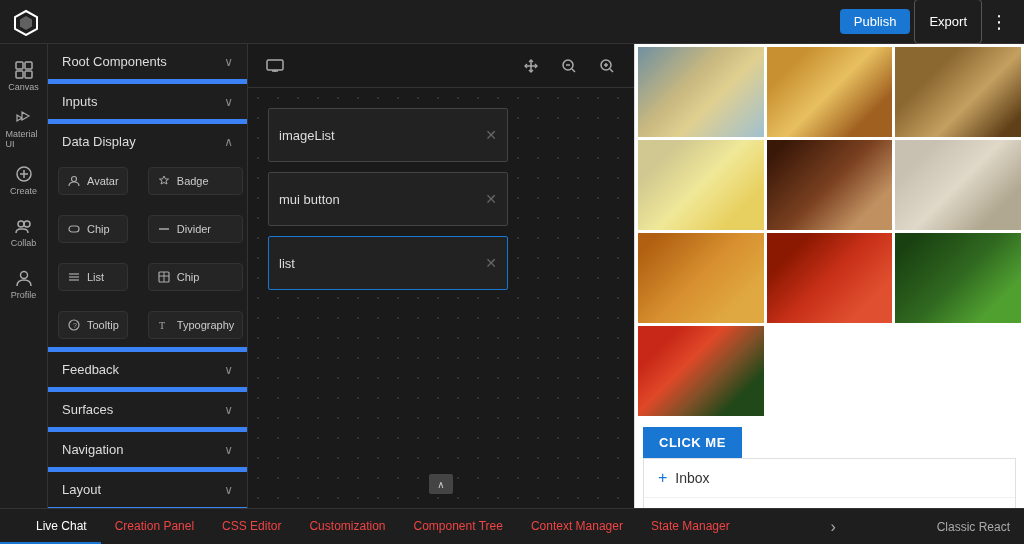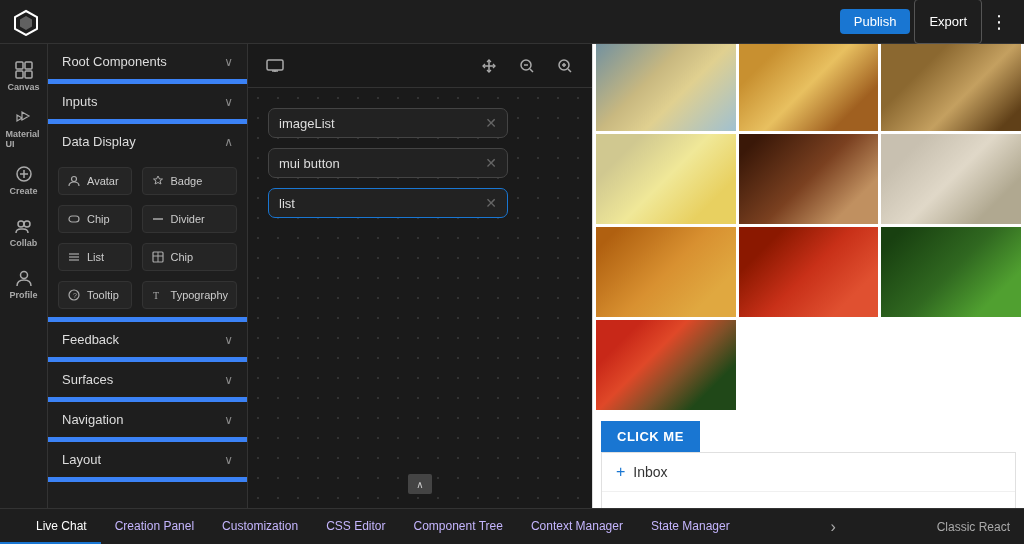--- a/index.html
+++ b/index.html
@@ -12,46 +12,46 @@
     .btn-export { background: transparent; color: #fff; border: 1px solid #555; padding: 14px 14px; border-radius: 4px; font-size: 13px; cursor: pointer; }
     .btn-more { background: transparent; border: none; color: #fff; cursor: pointer; font-size: 18px; padding: 4px; }
 
     
     .main { display: flex; flex: 1; overflow: hidden; }
 
     
     .icon-bar { width: 48px; background: #1e1e1e; border-right: 1px solid #333; display: flex; flex-direction: column; align-items: center; padding-top: 8px; gap: 4px; flex-shrink: 0; }
     .icon-btn { width: 36px; height: 48px; display: flex; flex-direction: column; align-items: center; justify-content: center; gap: 2px; cursor: pointer; border-radius: 4px; }
     .icon-btn .icon-shape { width: 20px; height: 20px; display: flex; align-items: center; justify-content: center; }
-    .icon-btn .icon-label { font-size: 9px; color: #aaa; font-weight: bold; }
+    .icon-btn .icon-label { font-size: 9px; color: #aaa; }
 
     
     .sidebar { width: 200px; background: #1e1e1e; border-right: 1px solid #333; overflow-y: auto; flex-shrink: 0; }
     .sidebar::-webkit-scrollbar { width: 4px; }
     .sidebar::-webkit-scrollbar-thumb { background: #444; }
 
     .sidebar-section { border-bottom: 5px solid #3b82f6; }
     .sidebar-section-header { display: flex; align-items: center; justify-content: space-between; padding: 10px 14px; cursor: pointer; font-size: 13px; font-weight: 500; color: #ddd; }
     .chevron { font-size: 12px; color: #888; }
 
     
-    .component-grid { display: grid; grid-template-columns: 1fr 1fr; gap: 10px; padding: 8px 10px; }
+    .component-grid { display: grid; grid-template-columns: 1fr 1fr; gap: 20px; padding: 8px 10px; }
     .component-item { display: flex; align-items: center; gap: 6px; padding: 6px 8px; border: 1px solid #333; border-radius: 4px; font-size: 11px; color: #ccc; cursor: pointer; background: #252525; }
     .comp-icon { width: 14px; height: 14px; flex-shrink: 0; display: flex; align-items: center; justify-content: center; }
     .canvas-toolbar { height: 44px; background: #1a1a1a; border-bottom: 1px solid #333; display: flex; align-items: center; padding: 0 12px; gap: 8px; }
     .canvas-tool-btn { width: 30px; height: 30px; display: flex; align-items: center; justify-content: center; border-radius: 4px; cursor: pointer; color: #aaa; font-size: 14px; border: none; background: transparent; }
     .canvas-content { position: relative; padding: 20px; display: flex; flex-direction: column; gap: 10px; background-image: radial-gradient(circle, #333 1px, transparent 1px); background-size: 20px 20px; height: calc(100% - 44px); }
 
-    .search-pill { display: flex; background: #222; border: 1px solid #444; border-radius: 7px; padding: 6px 10px; width: 240px; }
+    .search-pill { display: flex; background: #222; border: 1px solid #444; border-radius: 2px; padding: 18px 10px; width: 240px; }
     .search-pill.active { border-color: #1976d2; }
     .search-pill input { background: transparent; border: none; color: #ddd; font-size: 13px; outline: none; flex: 1; }
     .search-pill .clear-btn { color: #666; cursor: pointer; font-size: 14px; }
 
     
-    .right-panel { width: 432px; background: #fff; color: #333; display: flex; flex-direction: column; flex-shrink: 0; border-left: 1px solid #ddd; justify-content: center; }
+    .right-panel { width: 390px; background: #fff; color: #333; display: flex; flex-direction: column; flex-shrink: 0; border-left: 1px solid #ddd; }
 
     
     .image-grid { display: grid; grid-template-columns: repeat(3, 1fr); gap: 3px; padding: 3px; }
     .img-cell { height: 90px; background: #ccc; overflow: hidden; }
 
     
     .img-food1 { background: linear-gradient(135deg, #c8a870, #e8c898, #89b4c8); }
     .img-burger { background: linear-gradient(135deg, #c8a020, #e8c060, #8b6020); }
     .img-camera { background: linear-gradient(135deg, #8b6020, #c8a050, #5a4010); }
     .img-eggs { background: linear-gradient(135deg, #e8d890, #f8e8a0, #c89850); }
@@ -65,21 +65,21 @@
     
     .click-me-btn { background: #1976d2; color: #fff; border: none; padding: 8px 16px; font-size: 13px; font-weight: 600; cursor: pointer; border-radius: 0; letter-spacing: 0.5px; margin: 8px 0 0 8px; align-self: flex-start; }
 
     
     .list-panel { background: #fff; border: 1px solid #e0e0e0; margin: 0 8px; }
     .list-item-row { display: flex; align-items: center; padding: 10px 14px; border-bottom: 1px solid #f0f0f0; font-size: 14px; color: #333; cursor: pointer; }
     .list-item-row .plus-icon { color: #1976d2; margin-right: 8px; font-size: 16px; font-weight: 300; }
 
     
     .bottom-tabs { height: 36px; background: #1e1e1e; border-top: 1px solid #333; display: flex; align-items: center; flex-shrink: 0; overflow: hidden; }
-    .bottom-tab { padding: 0 14px; height: 100%; display: flex; align-items: center; font-size: 12px; color: #c4b5fd; cursor: pointer; white-space: nowrap; border-bottom: 2px solid transparent; }
+    .bottom-tab { padding: 0 14px; height: 100%; display: flex; align-items: center; font-size: 12px; color: #ef4444; cursor: pointer; white-space: nowrap; border-bottom: 2px solid transparent; }
     .bottom-tab.active { color: #fff; border-bottom-color: #1976d2; padding-left: 36px; }
     .bottom-tab-more { margin-left: auto; padding: 0 10px; height: 100%; display: flex; align-items: center; color: #aaa; cursor: pointer; }
     .bottom-tab-last { margin-left: auto; padding: 0 14px; height: 100%; display: flex; align-items: center; font-size: 12px; color: #aaa; cursor: pointer; }
 
     
     .scroll-up-btn { width: 24px; height: 20px; background: #444; border-radius: 2px; display: flex; align-items: center; justify-content: center; cursor: pointer; color: #ccc; font-size: 10px; margin: 4px auto; }
 
     
     svg { display: block; }
   </style>
@@ -369,20 +369,20 @@
       </div>
 
     </div>
   </div>
 
 </div>
 
 <div class="bottom-tabs">
   <div class="bottom-tab active">Live Chat</div>
   <div class="bottom-tab">Creation Panel</div>
+  <div class="bottom-tab">CSS Editor</div>
   <div class="bottom-tab">Customization</div>
-  <div class="bottom-tab">CSS Editor</div>
   <div class="bottom-tab">Component Tree</div>
   <div class="bottom-tab">Context Manager</div>
   <div class="bottom-tab">State Manager</div>
   <div class="bottom-tab-more">›</div>
   <div class="bottom-tab-last">Classic React</div>
 </div>
 
 </body></html>

